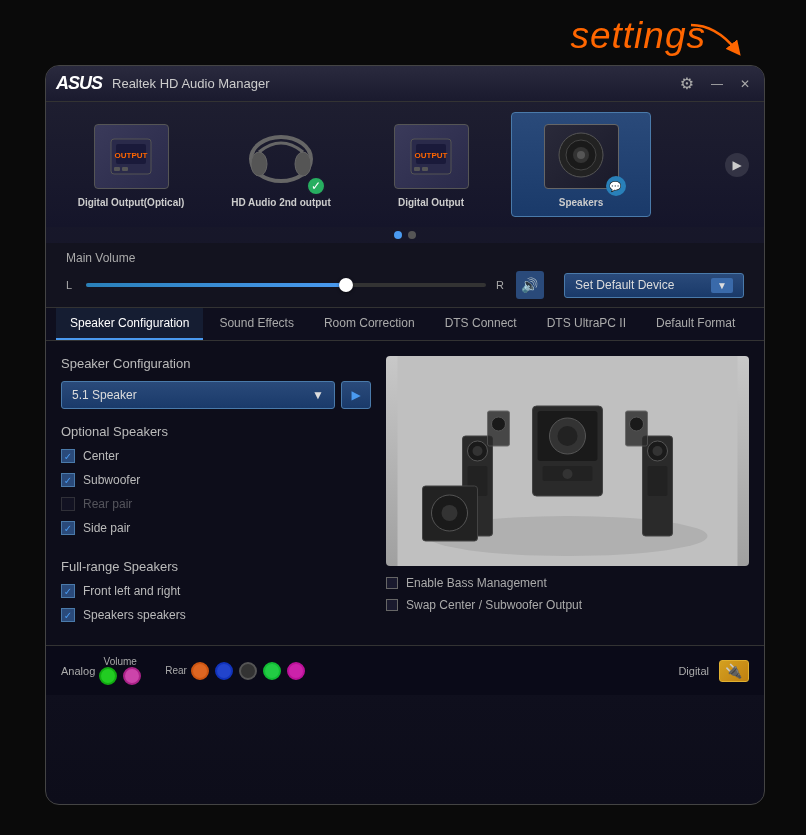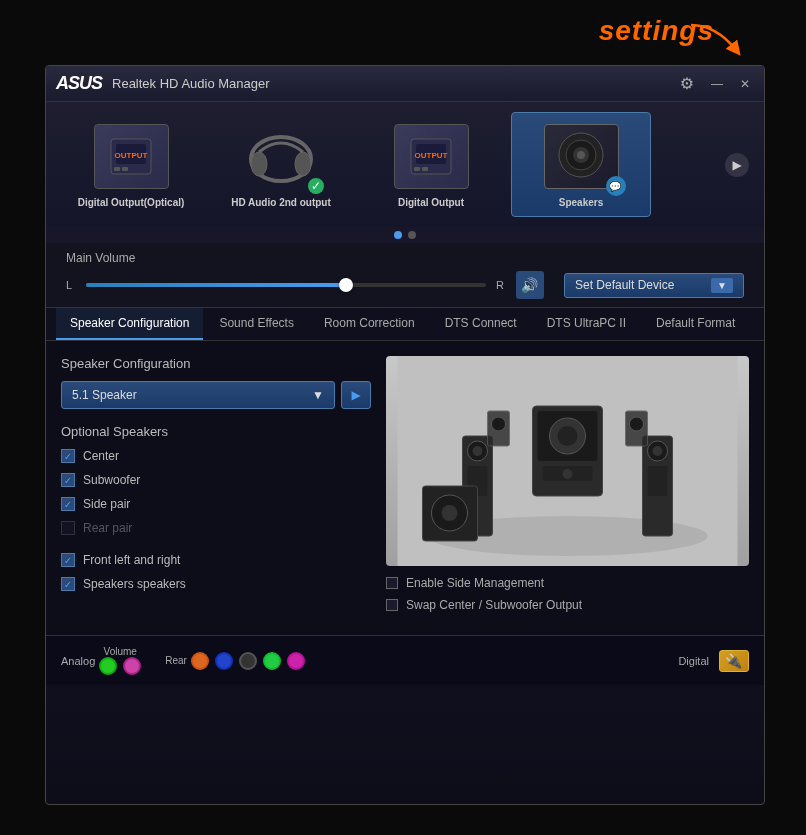--- a/index.html
+++ b/index.html
@@ -9,45 +9,45 @@
       background: #0a0a0a;
       font-family: 'Segoe UI', Tahoma, Arial, sans-serif;
       overflow: hidden;
       position: relative;
     }
 
     
     .settings-label {
       position: absolute;
       top: 15px;
-      right: 92px;
+      right: 100px;
       color: #ff6600;
-      font-size: 28px;
+      font-size: 37px;
       font-style: italic;
-      font-weight: bold;
+      font-weight: normal;
       letter-spacing: 1px;
     }
     .settings-arrow {
       position: absolute;
       top: 20px;
       right: 60px;
       width: 60px;
       height: 40px;
     }
 
     
     .main-window {
       position: absolute;
       top: 65px;
       left: 45px;
       width: 720px;
       height: 740px;
       background: linear-gradient(180deg, #1a1a2e 0%, #0d0d1a 100%);
       border: 1px solid #444;
-      border-radius: 4px;
+      border-radius: 14px;
       overflow: hidden;
     }
 
     
     .title-bar {
       height: 36px;
       background: linear-gradient(180deg, #2a2a3e 0%, #1a1a2e 100%);
       border-bottom: 1px solid #333;
       display: flex;
       align-items: center;
@@ -630,29 +630,30 @@
 
       <div class="checkbox-item">
         <div class="cb checked"></div>
         <span class="cb-label">Center</span>
       </div>
       <div class="checkbox-item">
         <div class="cb checked"></div>
         <span class="cb-label">Subwoofer</span>
       </div>
       <div class="checkbox-item">
+        <div class="cb disabled"></div>
+        <span class="cb-label disabled">Rear pair</span>
+      </div>
+      <div class="checkbox-item">
         <div class="cb checked"></div>
         <span class="cb-label">Side pair</span>
       </div>
-      <div class="checkbox-item">
-        <div class="cb disabled"></div>
-        <span class="cb-label disabled">Rear pair</span>
-      </div>
 
       <div class="divider"></div>
+      <div class="full-range-title">Full-range Speakers</div>
 
       <div class="checkbox-item">
         <div class="cb checked"></div>
         <span class="cb-label">Front left and right</span>
       </div>
       <div class="checkbox-item">
         <div class="cb checked"></div>
         <span class="cb-label">Speakers speakers</span>
       </div>
     </div>
@@ -690,21 +691,21 @@
           <rect x="90" y="55" width="22" height="35" rx="2" fill="#2a2a2a" stroke="#555" stroke-width="1" opacity="0.8"></rect>
           <circle cx="101" cy="68" r="7" fill="#1a1a1a" stroke="#555" stroke-width="1"></circle>
 
           <rect x="228" y="55" width="22" height="35" rx="2" fill="#2a2a2a" stroke="#555" stroke-width="1" opacity="0.8"></rect>
           <circle cx="239" cy="68" r="7" fill="#1a1a1a" stroke="#555" stroke-width="1"></circle>
         </svg>
       </div>
 
       <div class="bass-row">
         <div class="small-cb"></div>
-        <span class="bass-label">Enable Side Management</span>
+        <span class="bass-label">Enable Bass Management</span>
       </div>
       <div class="bass-row">
         <div class="small-cb"></div>
         <span class="bass-label">Swap Center / Subwoofer Output</span>
       </div>
     </div>
 
   </div>
 
   <div class="bottom-bar">

